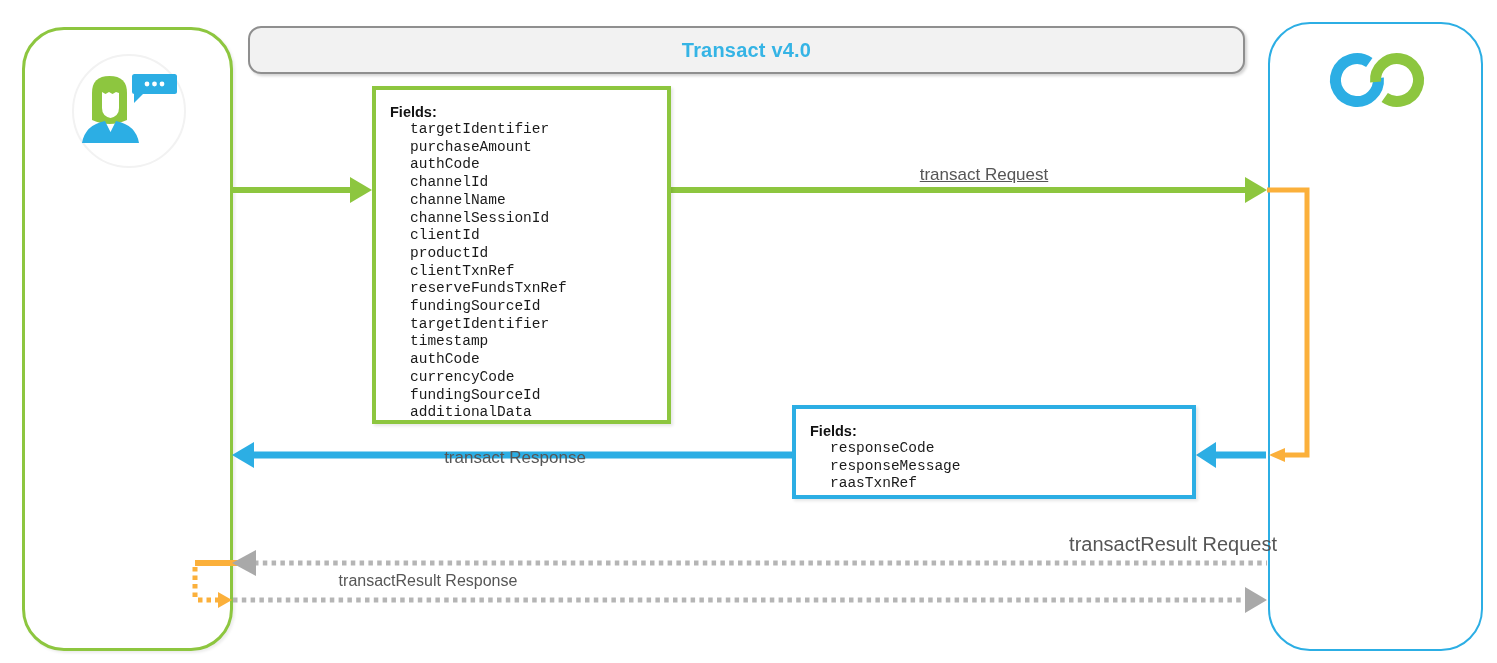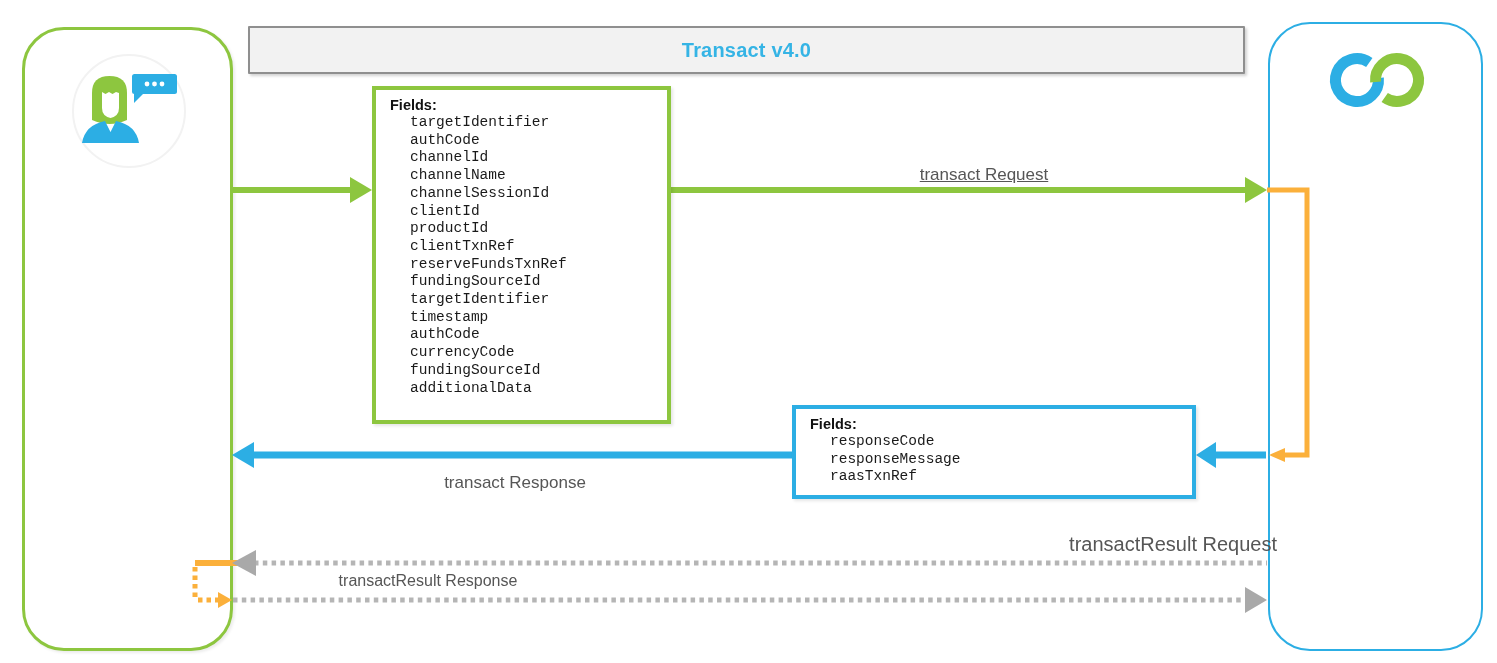--- a/index.html
+++ b/index.html
@@ -7,39 +7,39 @@
     position:relative;width:1497px;height:663px;background:#ffffff;overflow:hidden;
     font-family:"Liberation Sans", sans-serif;
   }
   
   .lane{position:absolute;background:#ffffff;border-radius:42px;box-sizing:border-box;}
   #actor-lane{left:22px;top:27px;width:211px;height:624px;border:3px solid #8dc63f;box-shadow:2px 2px 3px rgba(0,0,0,0.08);}
   #service-lane{left:1268px;top:22px;width:215px;height:629px;border:2.5px solid #2caee4;}
   
   #title-bar{
     position:absolute;left:248px;top:26px;width:997px;height:48px;box-sizing:border-box;
-    background:#f2f2f2;border:2px solid #8f8f8f;border-radius:1px;
+    background:#f2f2f2;border:2px solid #8f8f8f;border-radius:13px;
     box-shadow:2px 2px 3px rgba(0,0,0,0.18);
     display:flex;align-items:center;justify-content:center;
   }
   #title-bar .title-text{color:#35b4e5;font-size:20px;font-weight:bold;letter-spacing:0.2px;}
   
-  .fields-box{position:absolute;background:#ffffff;box-sizing:border-box;z-index:4;padding:7px 0 0 14px;}
+  .fields-box{position:absolute;background:#ffffff;box-sizing:border-box;z-index:4;padding:14px 0 0 14px;}
   #request-fields{left:372px;top:86px;width:299px;height:338px;border:4px solid #8dc63f;box-shadow:2px 2px 3px rgba(0,0,0,0.10);}
   #response-fields{left:792px;top:405px;width:404px;height:94px;border:4px solid #2caee4;box-shadow:2px 2px 3px rgba(0,0,0,0.10);}
   .fields-label{font-size:14.5px;font-weight:bold;color:#111;margin-bottom:1px;}
   .fields-list{margin-left:20px;}
   .field-item{
     font-family:"Liberation Mono","DejaVu Sans Mono",monospace;
     font-size:14.5px;line-height:17.7px;color:#1a1a1a;white-space:pre;
   }
   
   .arrow-label{position:absolute;color:#565656;font-size:17px;z-index:3;}
   #lbl-transact-request{left:834px;top:165px;width:300px;text-align:center;text-decoration:underline;}
-  #lbl-transact-response{left:365px;top:473px;width:300px;text-align:center;}
+  #lbl-transact-response{left:365px;top:448px;width:300px;text-align:center;}
   #lbl-result-request{left:1027px;top:533px;width:250px;text-align:right;font-size:20px;}
   #lbl-result-response{left:278px;top:572px;width:300px;text-align:center;font-size:16px;}
   #arrow-layer{position:absolute;left:0;top:0;width:1497px;height:663px;z-index:2;}
   .lane-art{position:absolute;z-index:1;}
 </style>
 </head>
 <body>
 
 <div id="canvas">
 
@@ -102,20 +102,21 @@
     <polygon points="256,550 256,576 232,563" fill="#a9a9a9"></polygon>
 
     <line x1="233" y1="600" x2="1243" y2="600" stroke="#b5b5b5" stroke-width="5" stroke-dasharray="4.5 4.3"></line>
     <polygon points="1245,587 1245,613 1267,600" fill="#a9a9a9"></polygon>
   </svg>
 
   <div class="fields-box" id="request-fields">
     <div class="fields-label">Fields:</div>
     <div class="fields-list">
         <div class="field-item">targetIdentifier</div>
+        <div class="field-item">purchaseAmount</div>
         <div class="field-item">authCode</div>
         <div class="field-item">channelId</div>
         <div class="field-item">channelName</div>
         <div class="field-item">channelSessionId</div>
         <div class="field-item">clientId</div>
         <div class="field-item">productId</div>
         <div class="field-item">clientTxnRef</div>
         <div class="field-item">reserveFundsTxnRef</div>
         <div class="field-item">fundingSourceId</div>
         <div class="field-item">targetIdentifier</div>

